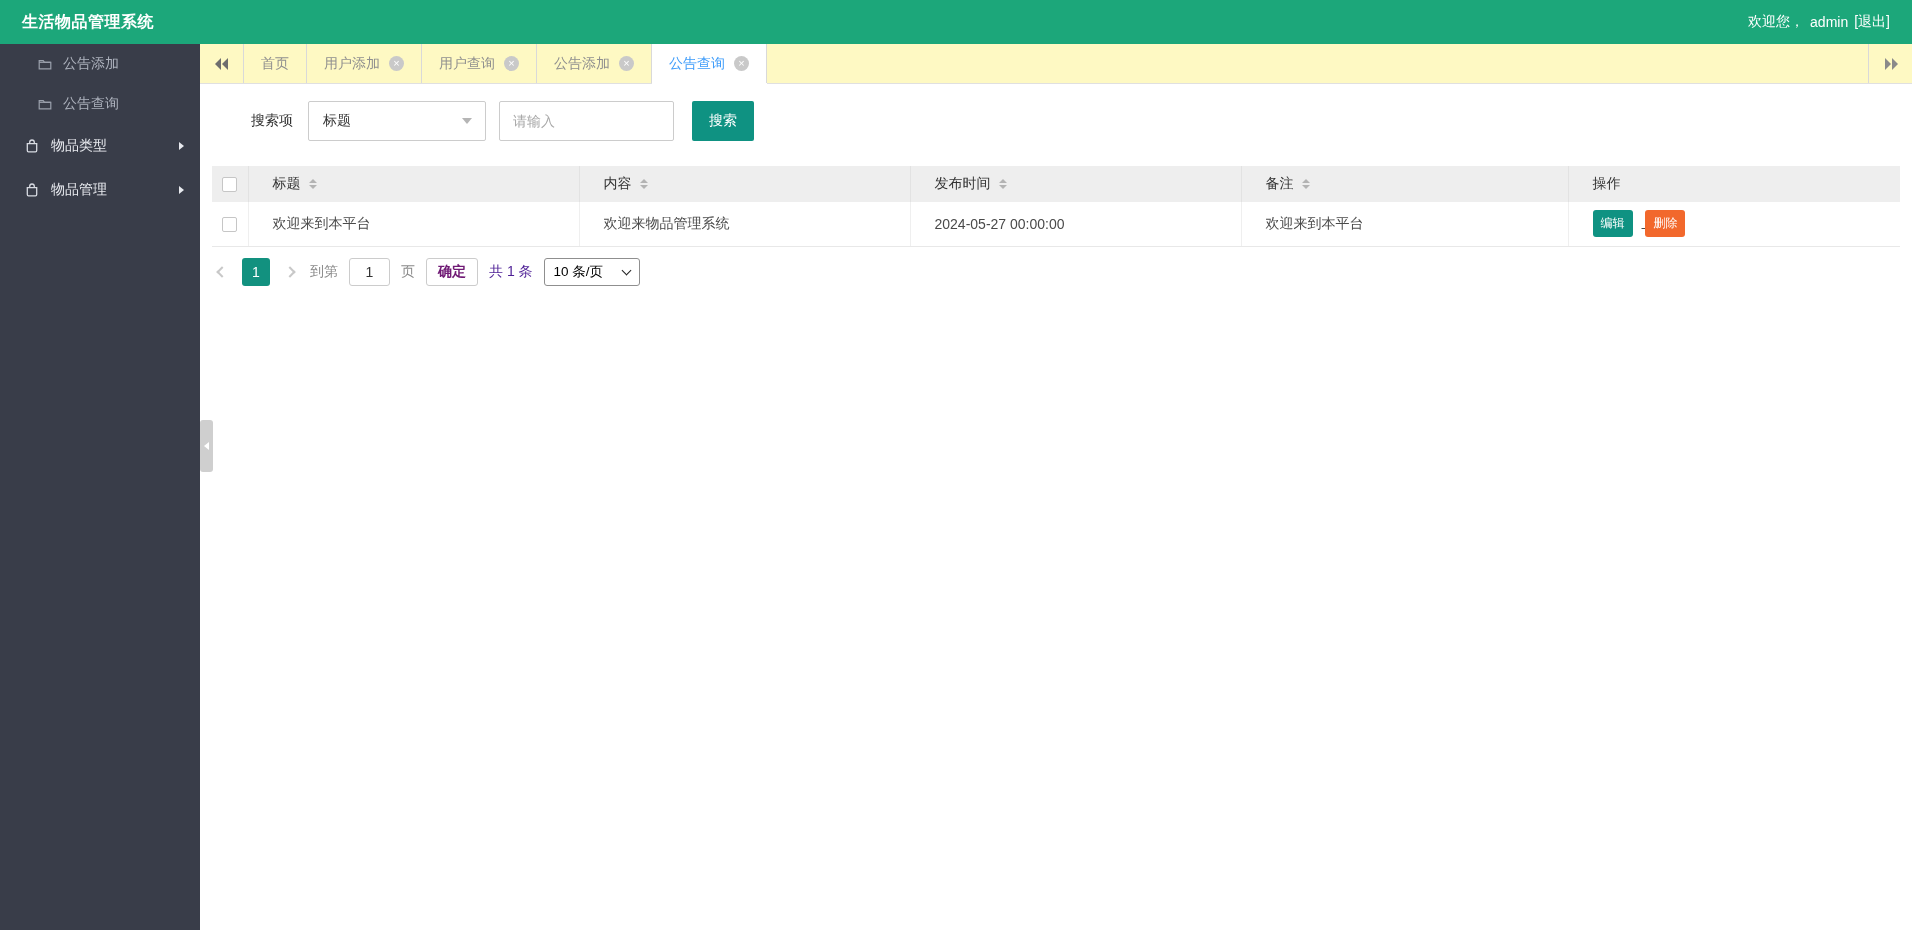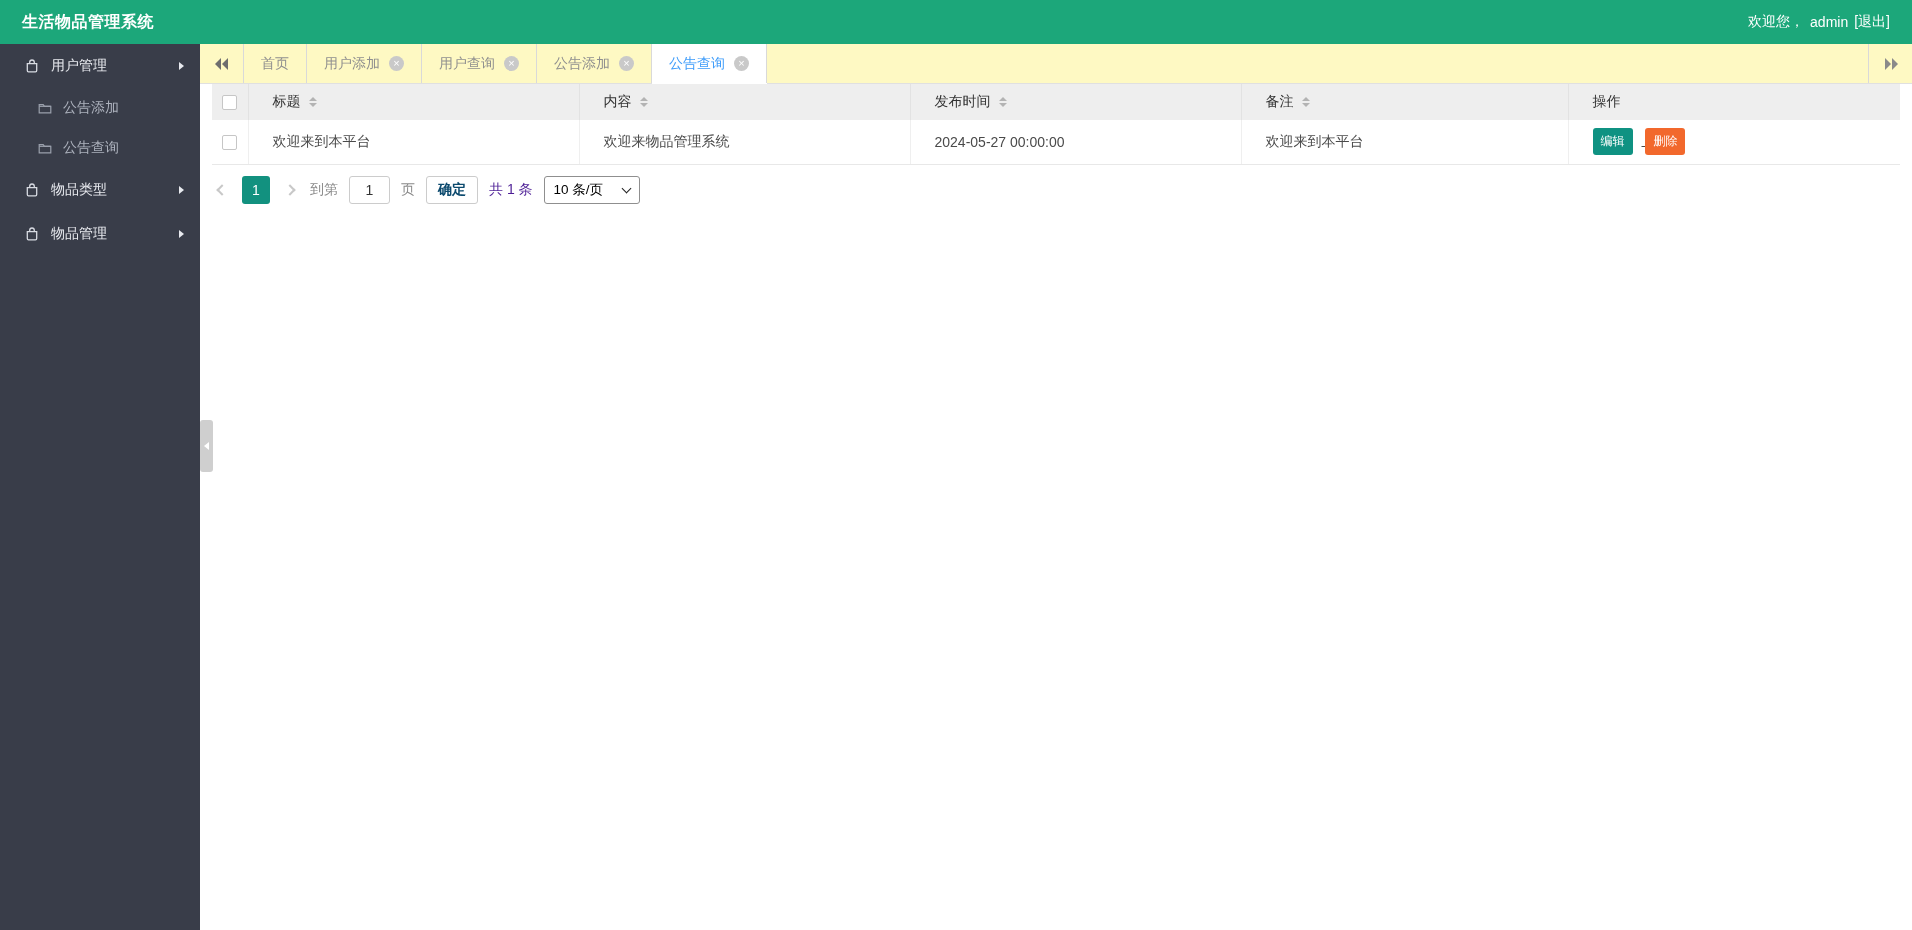--- a/index.html
+++ b/index.html
@@ -160,21 +160,21 @@
   .pg-current {
     width: 28px; height: 28px; line-height: 28px; text-align: center;
     background: #12917F; color: #fff; border-radius: 3px; cursor: pointer;
   }
   .pg-goto-input {
     width: 41px; height: 28px; border: 1px solid #ccc; border-radius: 3px;
     text-align: center; font-size: 14px; outline: none; font-family: inherit; color: #333;
   }
   .pg-confirm {
     height: 28px; padding: 0 11px; background: #fff; border: 1px solid #ccc;
-    border-radius: 3px; font-weight: bold; color: #0c4a6e; font-size: 14px; cursor: pointer;
+    border-radius: 3px; font-weight: bold; color: #701a75; font-size: 14px; cursor: pointer;
     font-family: Liberation Mono, monospace;
   }
   .pg-total { color: #4c1d95; }
   .pg-size-select {
     height: 28px; border: 1px solid #8f8f8f; border-radius: 3px; background: #fff;
     display: inline-flex; align-items: center; gap: 20px; padding: 0 9px;
     color: #000; cursor: pointer; font-size: 13.5px;
   }
   .pg-size-select i {
     width: 7px; height: 7px; border-left: 1.8px solid #222; border-bottom: 1.8px solid #222;
@@ -190,28 +190,20 @@
     <span>欢迎您，</span>
     <span>admin</span>
     <a class="logout-link">[退出]</a>
   </div>
 </div>
 
 <div class="main-wrap">
 
   <div class="sidebar">
 
-    <div class="menu-item">
-      <svg class="mi-icon" viewBox="0 0 16 16" fill="none" stroke="currentColor" stroke-width="1.3">
-        <path d="M3.3 5.6 h9.4 v7 a1.2 1.2 0 0 1 -1.2 1.2 h-7 a1.2 1.2 0 0 1 -1.2 -1.2 z"></path>
-        <path d="M5.7 5.6 V4.3 a2.3 2.3 0 0 1 4.6 0 V5.6"></path>
-      </svg>
-      <span class="label">用户管理</span>
-      <span class="arrow-right"></span>
-    </div>
 
 
     <div class="sub-item">
       <svg class="mi-icon" viewBox="0 0 16 16" fill="none" stroke="currentColor" stroke-width="1.2">
         <path d="M2.2 4.6 h4 l1.3 1.7 h6.3 v6.5 h-11.6 z"></path>
         <path d="M2.2 6.3 h11.6"></path>
       </svg>
       <span>公告添加</span>
     </div>
 
@@ -275,20 +267,29 @@
         <span class="tab-close"></span>
       </div>
       <div class="tab-nav-btn right">
         <svg width="14" height="12" viewBox="0 0 14 12">
           <polygon points="1,0 1,12 7,6" fill="#8a8a8a"></polygon>
           <polygon points="8,0 8,12 14,6" fill="#8a8a8a"></polygon>
         </svg>
       </div>
     </div>
 
+    <div class="search-bar">
+      <span class="search-label">搜索项</span>
+      <div class="search-select">
+        <span>标题</span>
+        <span class="select-caret"></span>
+      </div>
+      <input class="search-input" type="text" placeholder="请输入" style="">
+      <button class="search-btn">搜索</button>
+    </div>
 
     <div class="table-wrap">
       <table>
         <thead>
           <tr>
             <th class="col-check">
               <span class="checkbox"></span>
             </th>
             <th class="col-title">
               <span class="th-inner">

